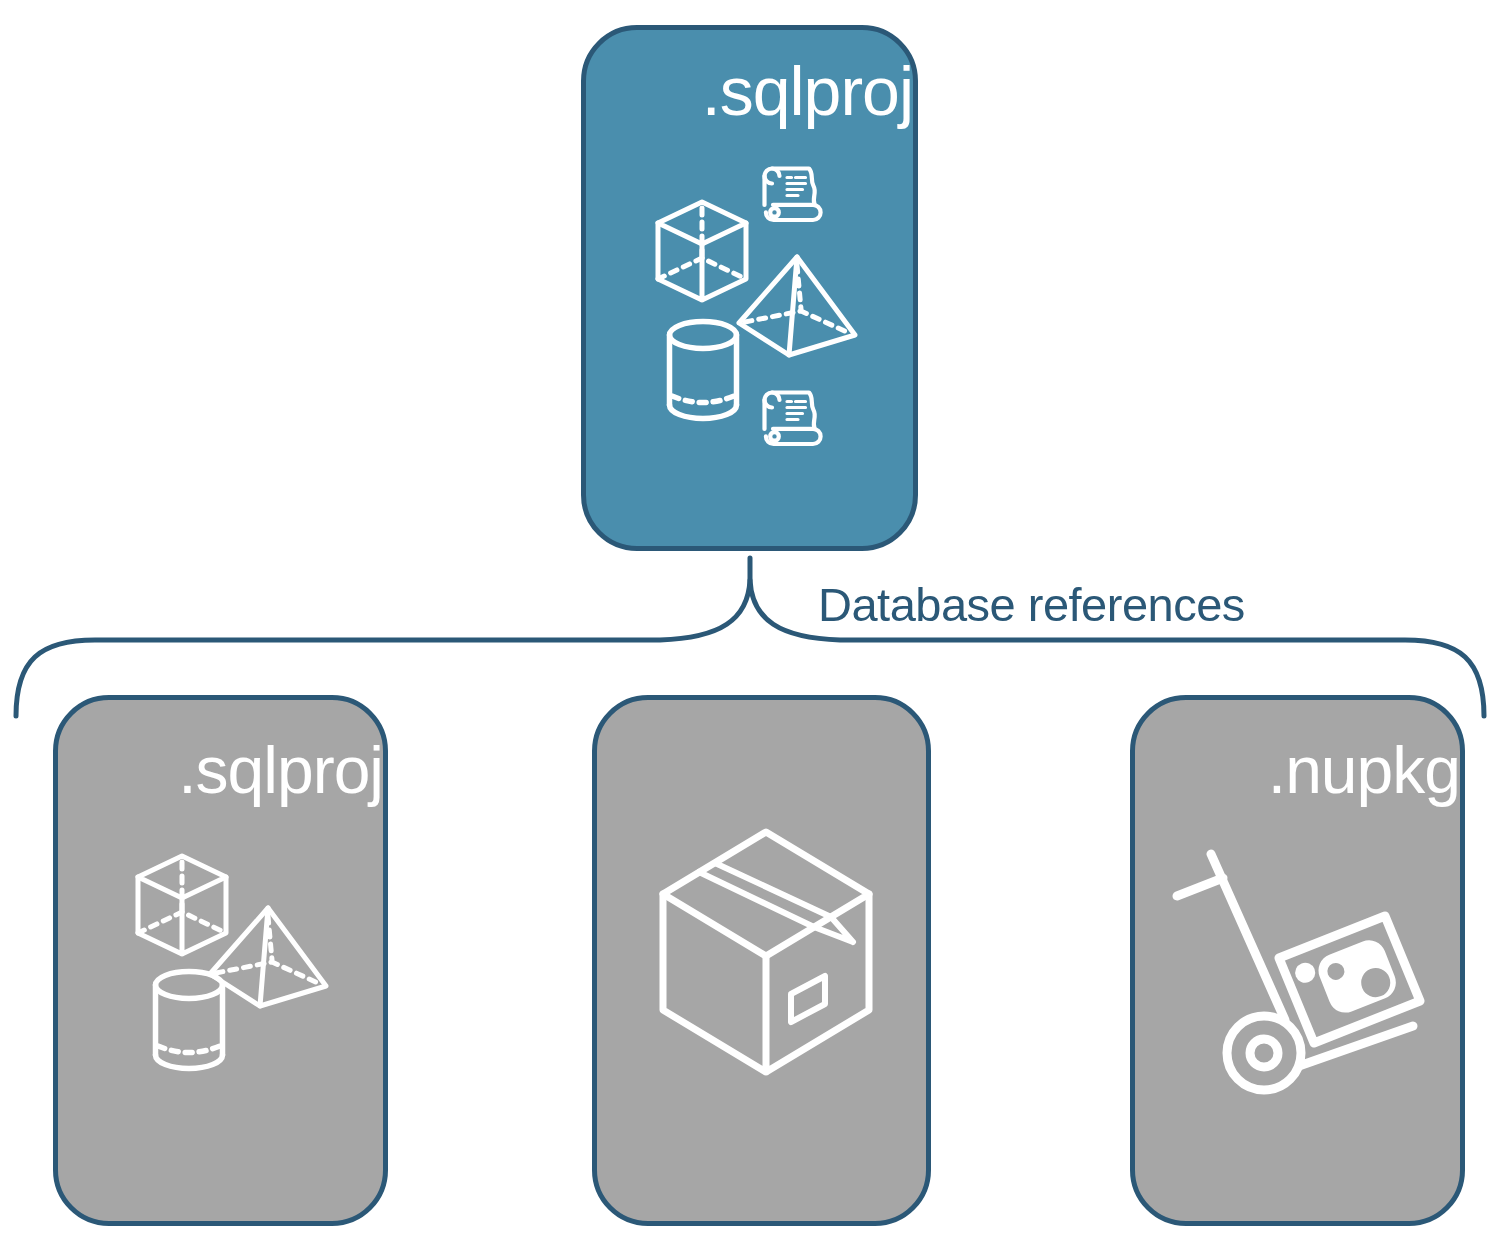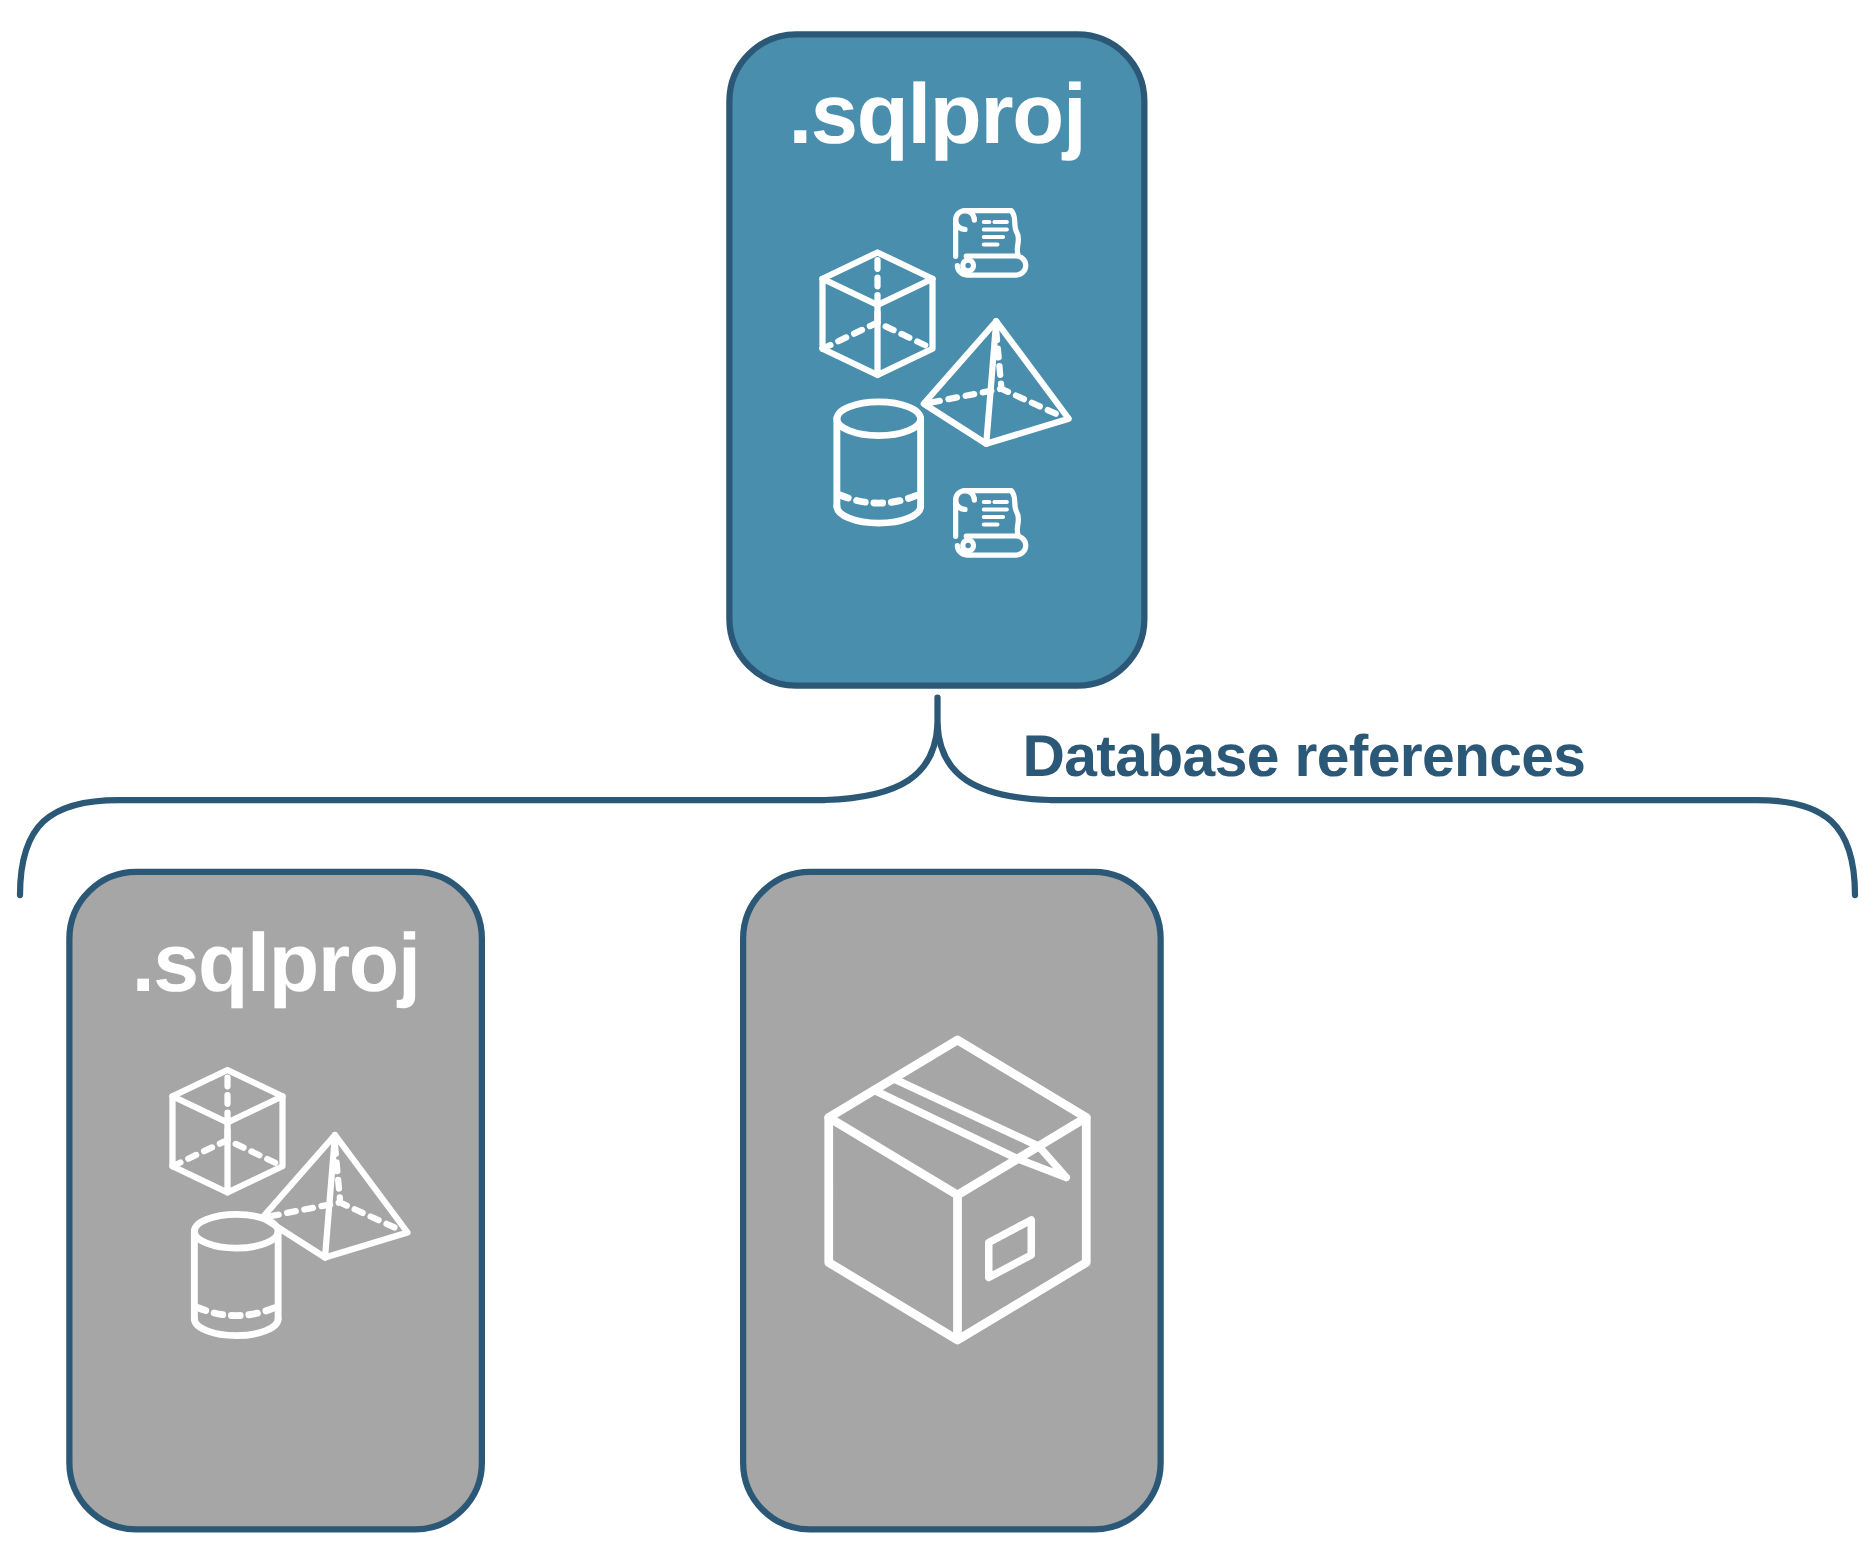--- a/index.html
+++ b/index.html
@@ -7,30 +7,30 @@
     position:relative;width:1500px;height:1250px;background:#FFFFFF;
     font-family:"Liberation Sans","DejaVu Sans",sans-serif;overflow:hidden;
   }
   .card{
     position:absolute;box-sizing:border-box;
     border:5px solid #2B5877;border-radius:56px;
   }
   .card.root{background:#4A8EAD;}
   .card.child{background:#A6A6A6;}
   .card-title{
-    text-align:center;font-weight:bold;color:#FFFFFF;
+    text-align:right;font-weight:normal;color:#FFFFFF;
     letter-spacing:-1px;line-height:1.1;margin:0;
   }
   .root .card-title{font-size:68px;padding-top:24px;}
   .child .card-title{font-size:66px;padding-top:34px;}
   .icon-svg{position:absolute;stroke:#FFFFFF;fill:none;}
   #brace-svg{position:absolute;left:0;top:550px;}
   #connector-label{
     position:absolute;left:818px;top:577px;
-    font-size:47px;font-weight:bold;color:#2B5877;letter-spacing:-0.5px;
+    font-size:47px;font-weight:normal;color:#2B5877;letter-spacing:-0.5px;
     white-space:nowrap;
   }
   
   #root-card{left:581px;top:25px;width:337px;height:526px;}
   #child-card-sqlproj{left:53px;top:695px;width:335px;height:531px;}
   #child-card-dacpac{left:592px;top:695px;width:339px;height:531px;}
   #child-card-nupkg{left:1130px;top:695px;width:335px;height:531px;}
 </style>
 </head>
 <body>
@@ -126,14 +126,20 @@
       <use href="#sym-cylinder" x="30" y="116" width="82" height="112"></use>
     </svg>
   </div>
 
   <div class="card child" id="child-card-dacpac">
     <svg class="icon-svg" style="left:44px;top:118px" width="250" height="270" viewBox="0 0 250 270">
       <use href="#sym-package" x="0" y="0" width="250" height="270"></use>
     </svg>
   </div>
 
+  <div class="card child" id="child-card-nupkg">
+    <h2 class="card-title">.nupkg</h2>
+    <svg class="icon-svg" style="left:32px;top:148px" width="270" height="250" viewBox="0 0 270 250">
+      <use href="#sym-handtruck" x="0" y="0" width="270" height="250"></use>
+    </svg>
+  </div>
 
 </div>
 
 </body></html>

